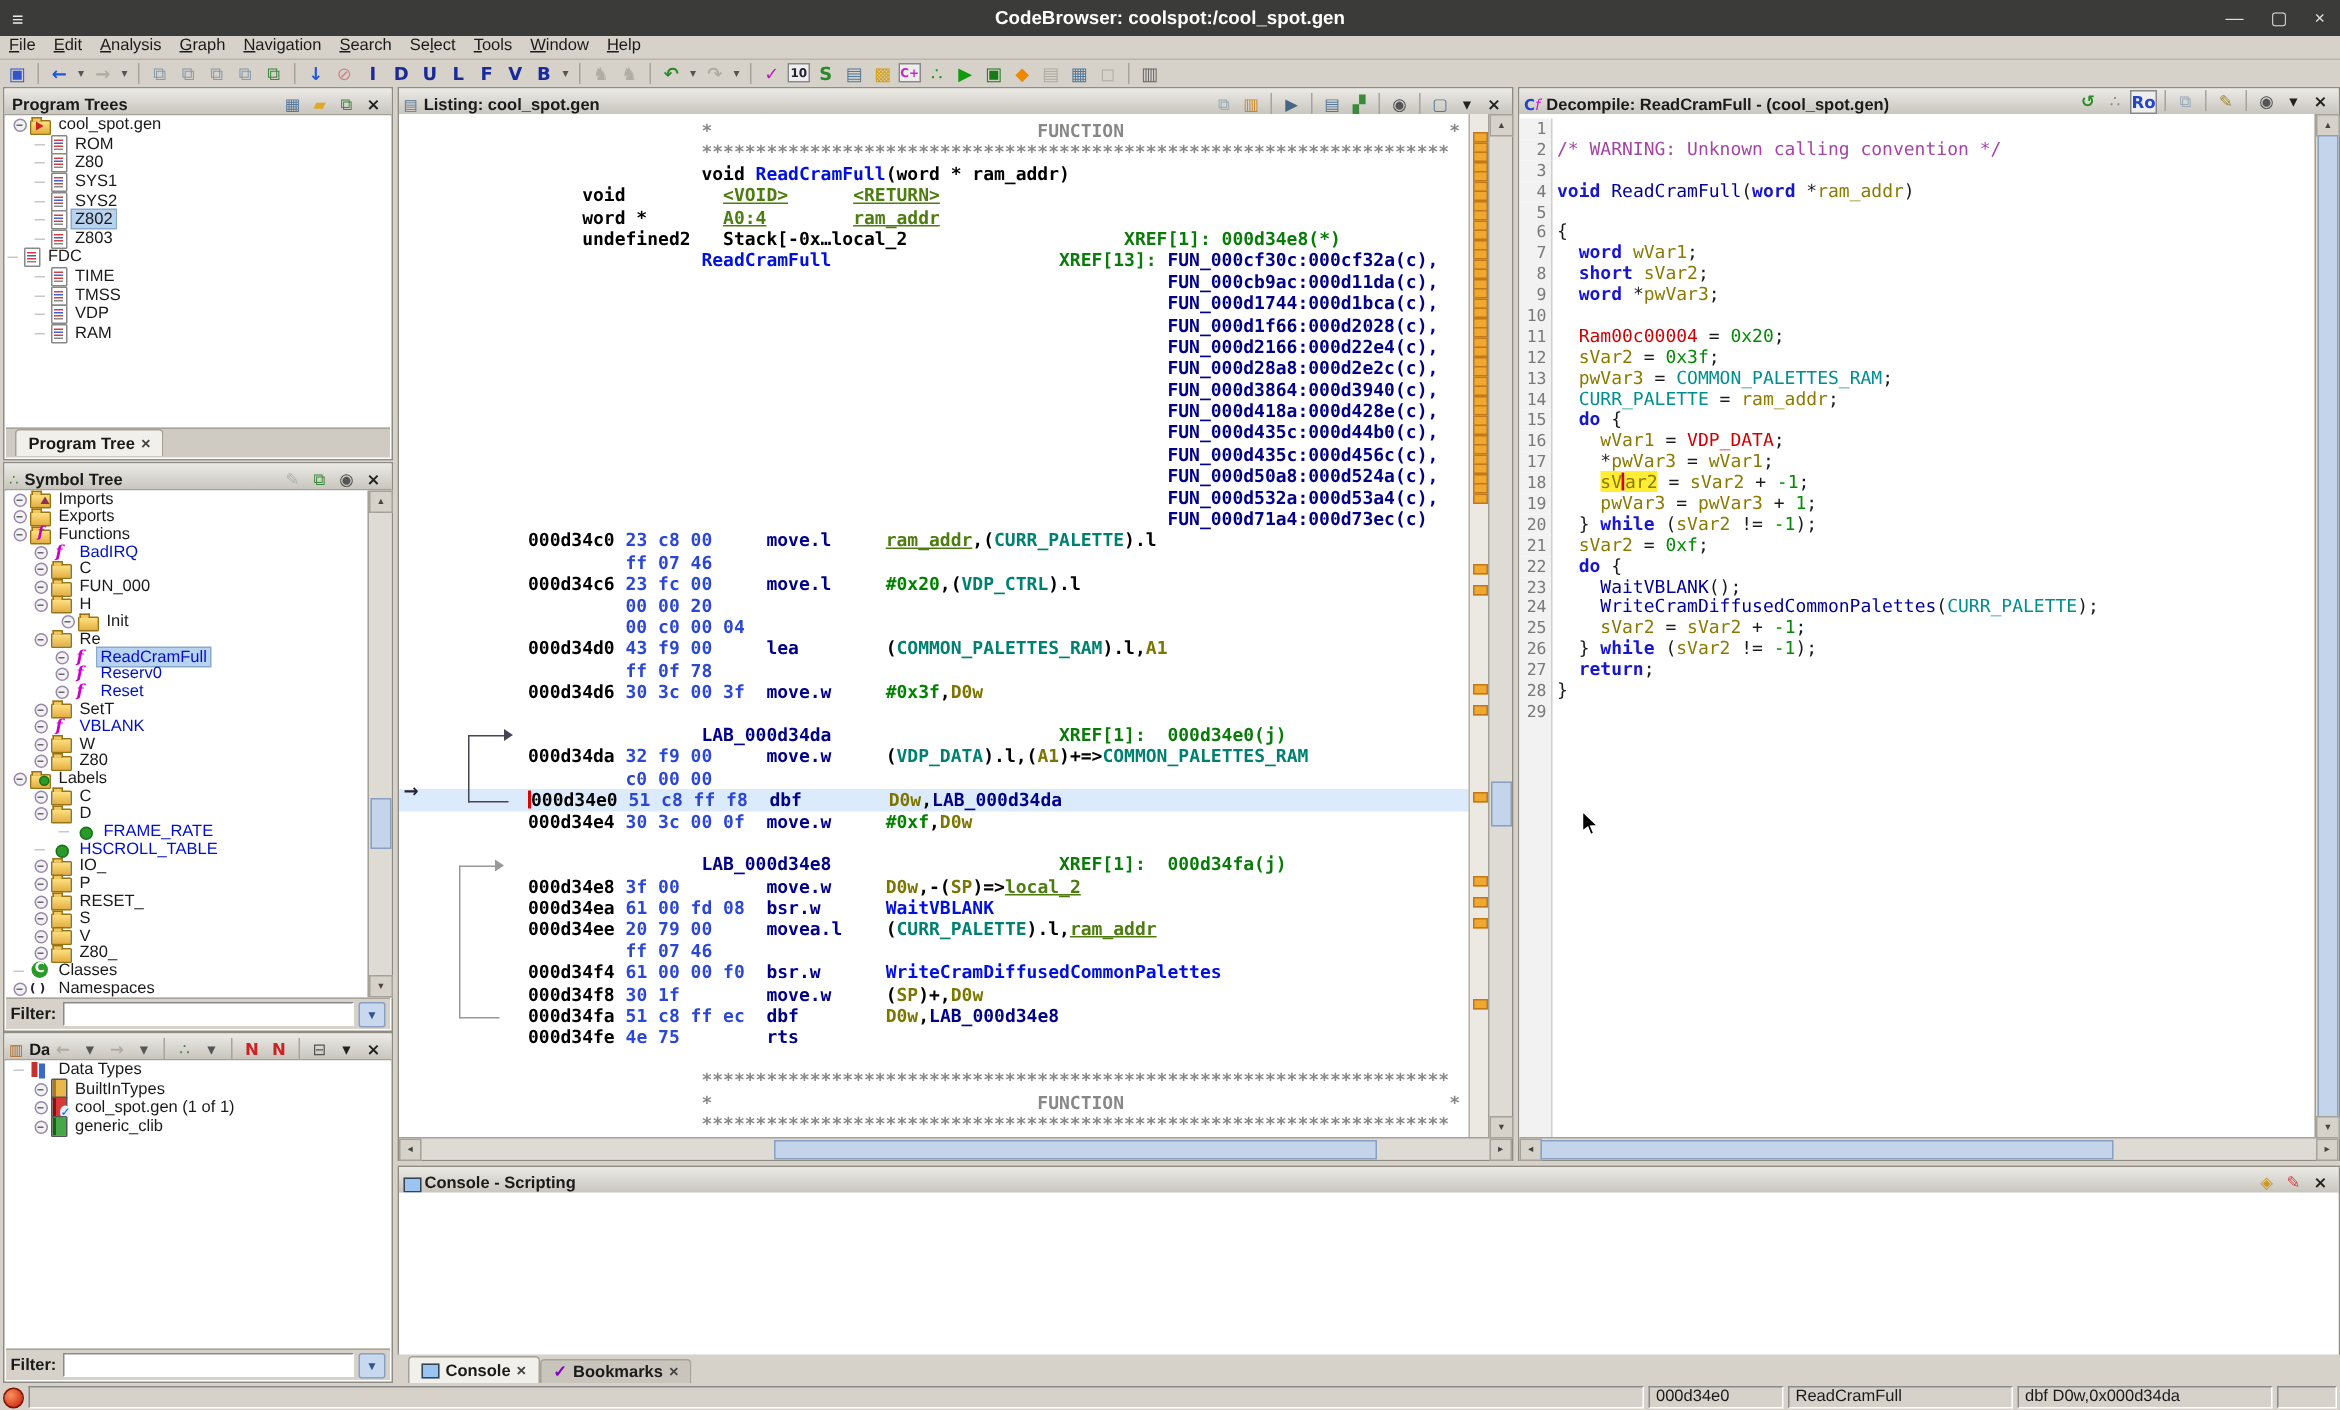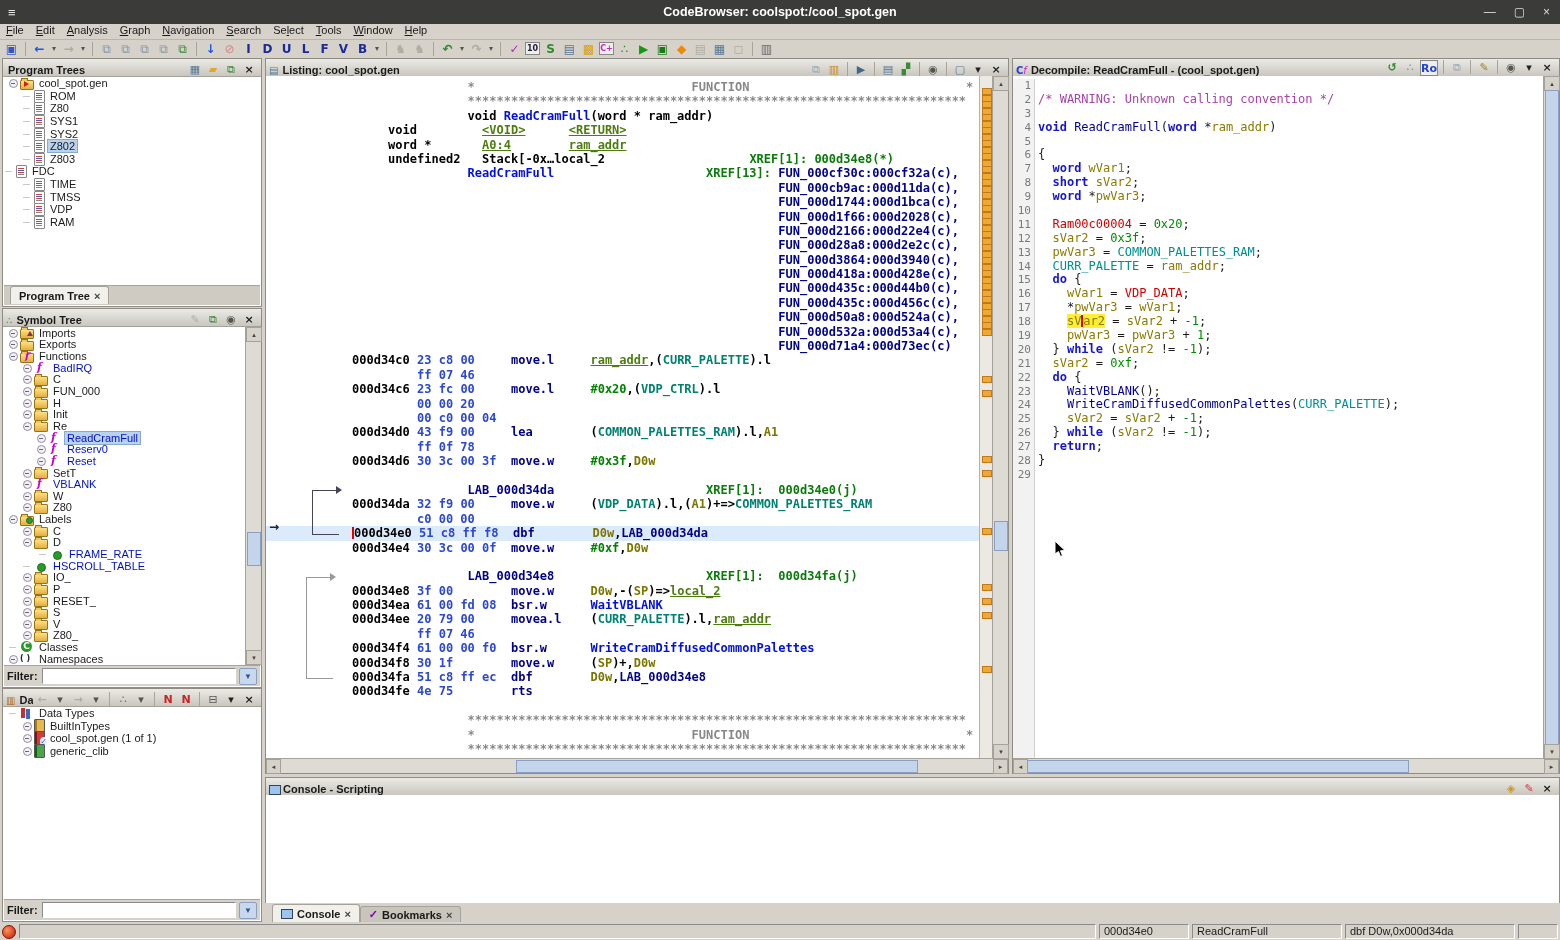--- a/index.html
+++ b/index.html
@@ -317,21 +317,21 @@
         <div class="trow" style="height: 11.65px; padding-left: 18px;">
           <span class="tw tw-c"></span>
           <span class="ic ic-folder2"></span>
           <span class="lbl">FUN_000</span>
         </div>
         <div class="trow" style="height: 11.65px; padding-left: 18px;">
           <span class="tw tw-c"></span>
           <span class="ic ic-folder2"></span>
           <span class="lbl">H</span>
         </div>
-        <div class="trow" style="height: 11.65px; padding-left: 18px;">
+        <div class="trow" style="height: 11.65px; padding-left: 18px; margin-left: 18px;">
           <span class="tw tw-c"></span>
           <span class="ic ic-folder2"></span>
           <span class="lbl">Init</span>
         </div>
         <div class="trow" style="height: 11.65px; padding-left: 18px;">
           <span class="tw tw-e"></span>
           <span class="ic ic-folder2"></span>
           <span class="lbl">Re</span>
         </div>
         <div class="trow" style="height: 11.65px; padding-left: 32px;">

